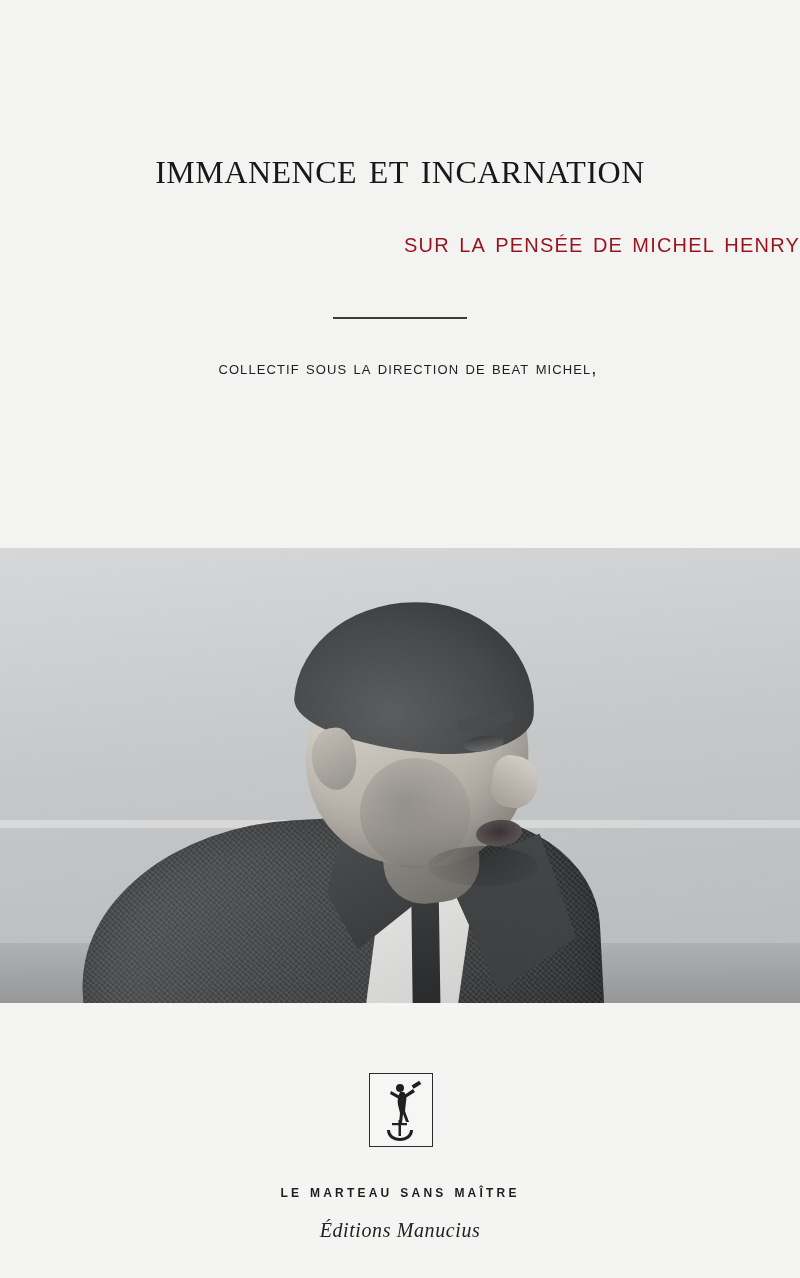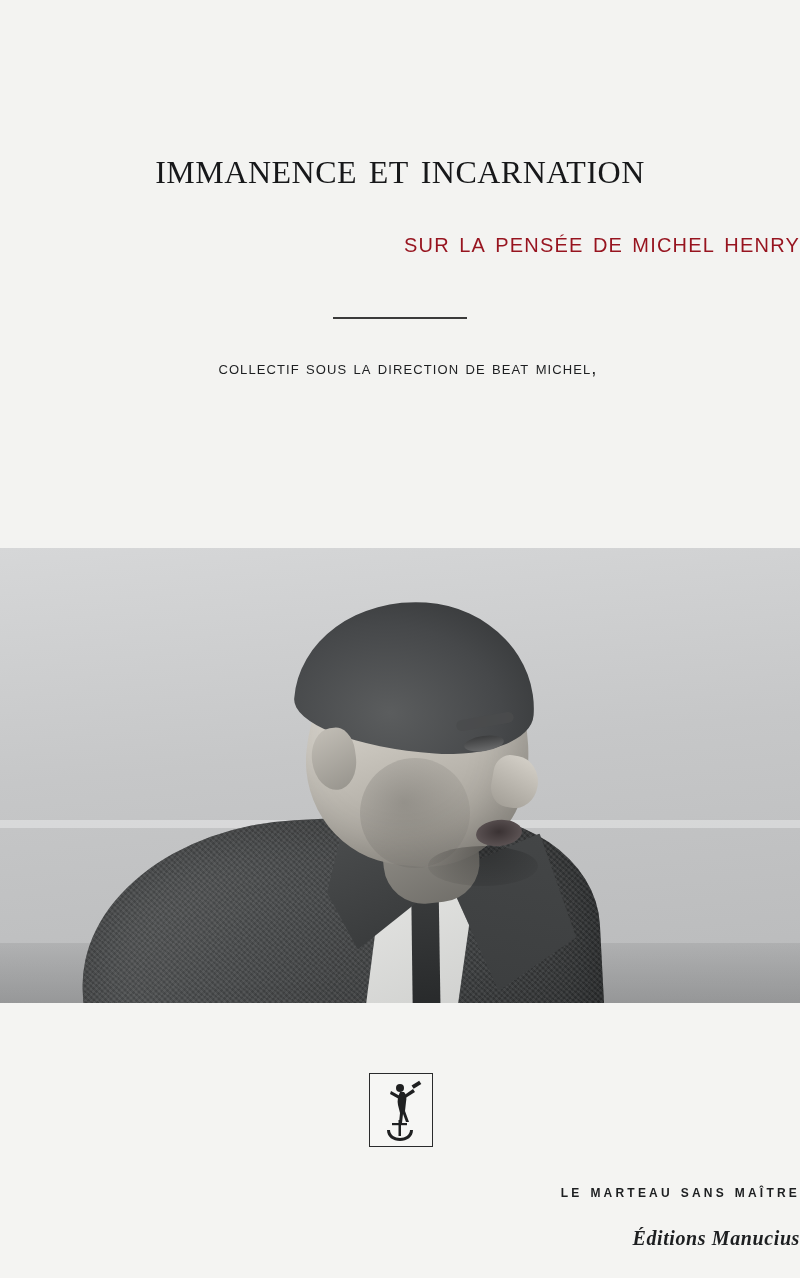--- a/index.html
+++ b/index.html
@@ -304,39 +304,38 @@
     height: 72px;
     border: 1.6px solid #2a2b2c;
     background: #f6f6f4;
   }
   .logo svg { display: block; }
   .imprint {
     position: absolute;
     left: 0;
     top: 1182px;
     width: 800px;
-    text-align: right;
+    text-align: center;
   }
   .imprint-line1 {
     font-family: "Liberation Sans", sans-serif;
     font-size: 17px;
     letter-spacing: 3.2px;
     color: #1d1f21;
     font-variant: small-caps;
     text-transform: lowercase;
     font-weight: 700;
   }
   .imprint-line2 {
-    margin-top: 25px;
+    margin-top: 17px;
     font-family: "Liberation Serif", serif;
     font-style: italic;
     font-size: 20px;
     letter-spacing: 0.6px;
     color: #1d1f21;
-    font-weight: bold;
   }
 </style>
 </head>
 <body>
 
 <div class="cover">
 
   <div class="top-block">
     <div class="title">Immanence et incarnation</div>
     <div class="subtitle">Sur la pensée de Michel Henry</div>

